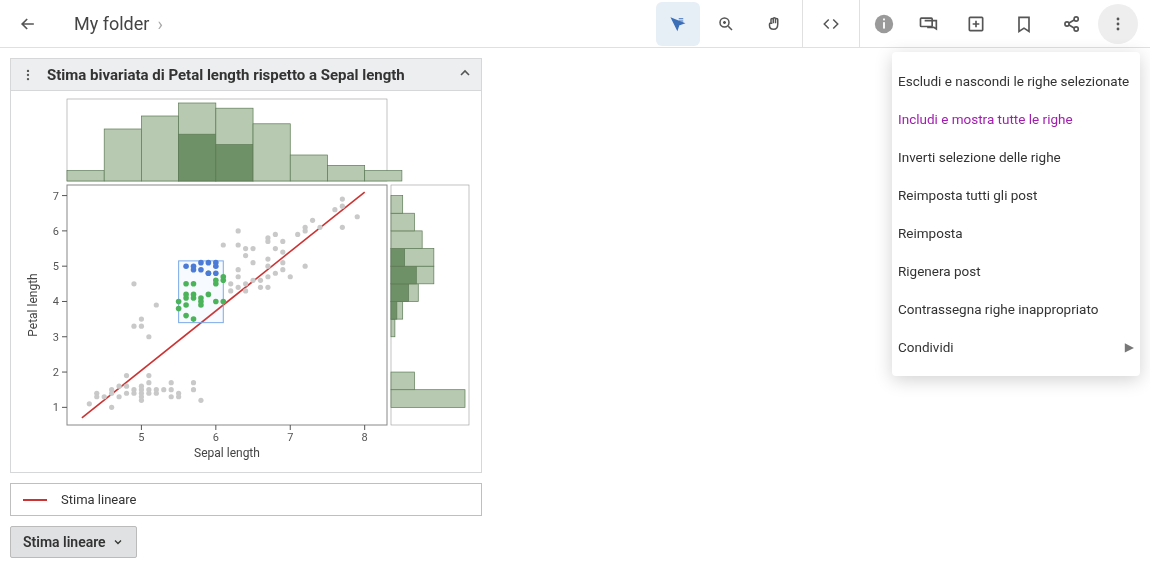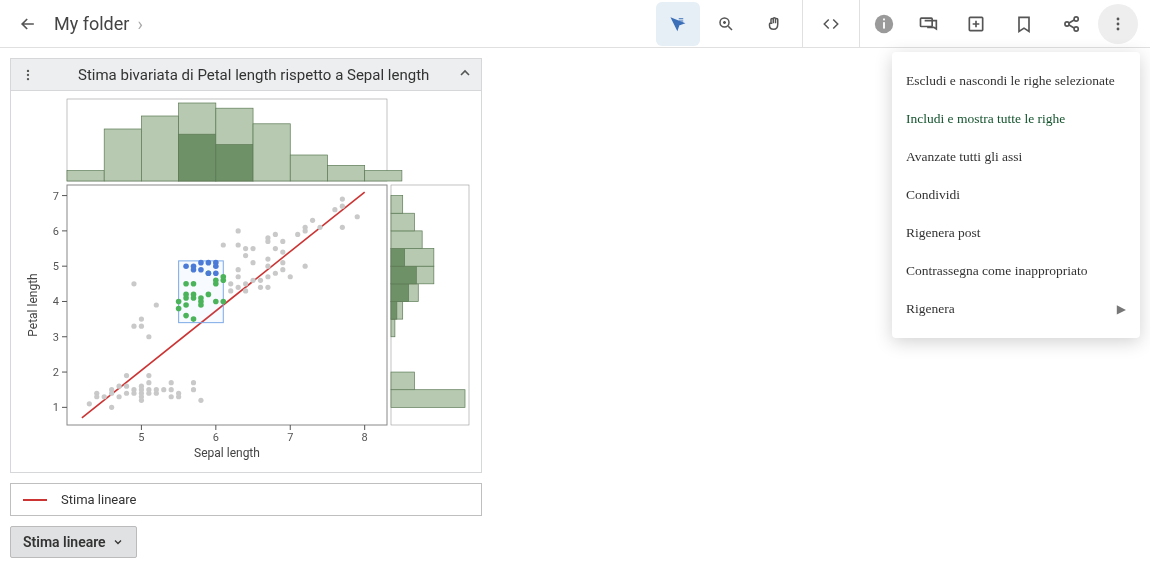--- a/index.html
+++ b/index.html
@@ -33,21 +33,21 @@
     background: #e6eef6;
     border-radius: 6px;
     color: #2a5fa5;
   }
   .breadcrumb {
     display: flex;
     align-items: center;
     gap: 8px;
     font-size: 18px;
     color: #444;
-    margin-left: 4px;
+    margin-left: 24px;
     flex: 0 0 auto;
   }
   .bc-sep { color: #aaa; }
   .spacer { flex: 1; }
   .tool-group {
     display: flex;
     align-items: center;
     gap: 4px;
     padding: 0 6px;
     border-right: 1px solid #e0e0e0;
@@ -81,24 +81,23 @@
     gap: 10px;
   }
   .card-header .menu-dots {
     cursor: pointer;
     color: #555;
     width: 18px;
     display: flex;
     justify-content: center;
   }
   .card-title {
-    font-weight: 400;
+    font-weight: 700;
     font-size: 15px;
     flex: 1;
-    margin-left: 31px;
   }
   .collapse-chev {
     cursor: pointer;
     color: #555;
   }
   .chart-box {
     border: 1px solid #d5d7d8;
     border-top: none;
     background: #fff;
     padding: 8px 8px 12px 8px;
@@ -137,30 +136,29 @@
     top: 52px;
     right: 10px;
     width: 248px;
     background: #fff;
     border-radius: 4px;
     box-shadow: 0 4px 18px rgba(0,0,0,0.18);
     padding: 10px 0;
     z-index: 10;
   }
   .menu-item {
-    padding: 11px 14px;
+    padding: 11px 6px;
     font-size: 13.5px;
     color: #333;
     cursor: pointer;
     display: flex;
     align-items: center;
     justify-content: space-between;
-    font-family: Liberation Serif, serif;
-  }
-  .menu-item.disabled { color: #14532d; cursor: default; }
+  }
+  .menu-item.disabled { color: #a21caf; cursor: default; }
   .menu-chev { color: #777; font-size: 12px; }
   svg { overflow: visible; }
 </style>
 </head>
 <body>
 
 <div class="topbar">
   <div class="back-btn">
     <svg width="20" height="20" viewBox="0 0 24 24" fill="none" stroke="currentColor" stroke-width="2">
         <path d="M19 12H5M11 18l-6-6 6-6"></path>
@@ -453,28 +451,31 @@
 </div>
 
 <div class="menu" id="context-menu">
     <div class="menu-item">
       <span>Escludi e nascondi le righe selezionate</span>
     </div>
     <div class="menu-item disabled">
       <span>Includi e mostra tutte le righe</span>
     </div>
     <div class="menu-item">
-      <span>Avanzate tutti gli assi</span>
+      <span>Inverti selezione delle righe</span>
+    </div>
+    <div class="menu-item">
+      <span>Reimposta tutti gli post</span>
+    </div>
+    <div class="menu-item">
+      <span>Reimposta</span>
+    </div>
+    <div class="menu-item">
+      <span>Rigenera post</span>
+    </div>
+    <div class="menu-item">
+      <span>Contrassegna righe inappropriato</span>
     </div>
     <div class="menu-item">
       <span>Condividi</span>
-    </div>
-    <div class="menu-item">
-      <span>Rigenera post</span>
-    </div>
-    <div class="menu-item">
-      <span>Contrassegna come inappropriato</span>
-    </div>
-    <div class="menu-item">
-      <span>Rigenera</span>
       <span class="menu-chev">▶</span>
     </div>
   </div>
 
 </body></html>

